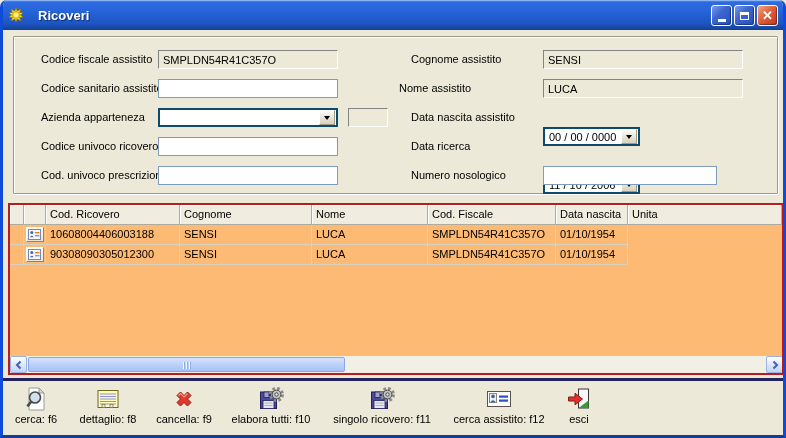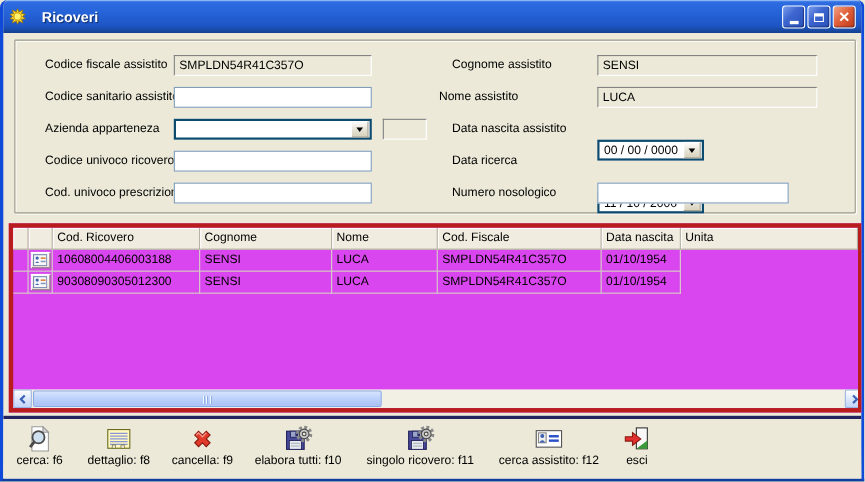--- a/index.html
+++ b/index.html
@@ -64,38 +64,38 @@
     width:16px; height:15px; margin-right:1px;
     background:linear-gradient(180deg,#FDFCFB,#E5E1D2 60%,#D8D2BE);
     border:1px solid; border-color:#FFFFFF #9E9A87 #9E9A87 #FFFFFF;
     display:flex; align-items:center; justify-content:center;
   }
   .tri-down { width:0; height:0; border-left:3.5px solid transparent; border-right:3.5px solid transparent; border-top:4px solid #000; }
 
   
   .grid {
     position:absolute; left:5px; top:203px; width:776px; height:172px;
-    background:#d946ef; border:4px solid #b91c1c; overflow:hidden;
+    background:#fdba74; border:2px solid #b91c1c; overflow:hidden;
   }
   .grow { display:flex; height:20px; }
   .gcell {
     font-size:11px; padding:3px 4px; white-space:nowrap; overflow:hidden;
     border-right:1px solid #D5D2C4; border-bottom:1px solid #D5D2C4;
     color:#000; flex:none;
   }
   .ghead .gcell {
     background:#F0EDE0; border-right:1px solid #AFAC9D; border-bottom:1px solid #AFAC9D;
     box-shadow:inset 1px 1px 0 #FFFFFF;
   }
   .c0 { width:14px; padding:0; }
   .c1 { width:22px; padding:1px; display:flex; align-items:center; justify-content:center; }
   .c2 { width:134px; }
-  .c3 { width:120px; }
-  .c4 { width:96px; }
-  .c5 { width:149px; }
+  .c3 { width:132px; }
+  .c4 { width:116px; }
+  .c5 { width:128px; }
   .c6 { width:72px; }
   .c7 { flex:1 1 auto; }
   .rowbtn {
     width:18px; height:15px; padding:0;
     background:linear-gradient(180deg,#FDFCFA,#E8E4D6);
     border:1px solid; border-color:#FFFFFF #8A8778 #8A8778 #FFFFFF;
     display:flex; align-items:center; justify-content:center; cursor:default;
   }
 
   

